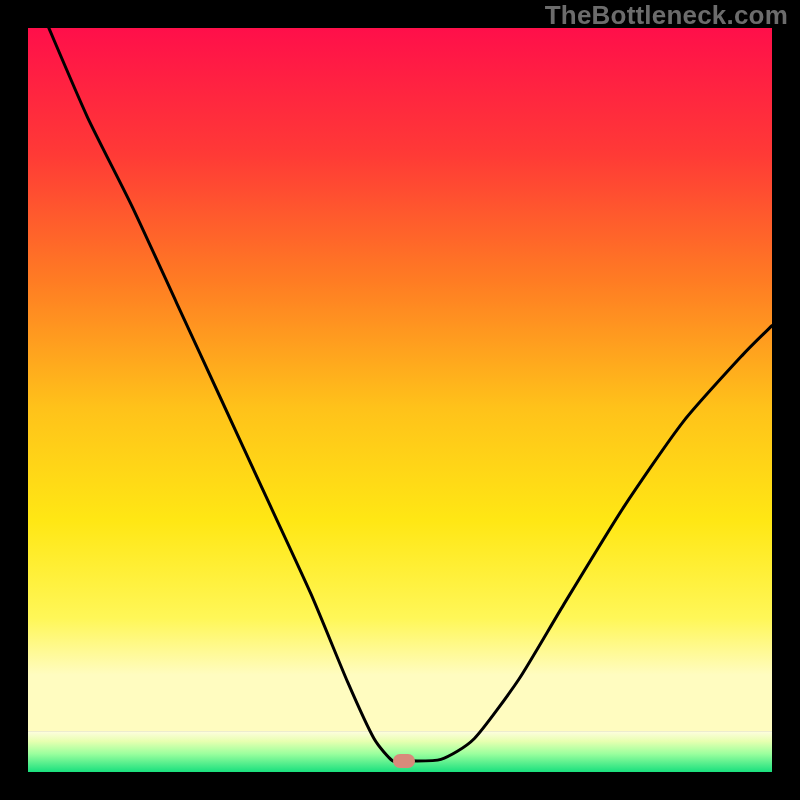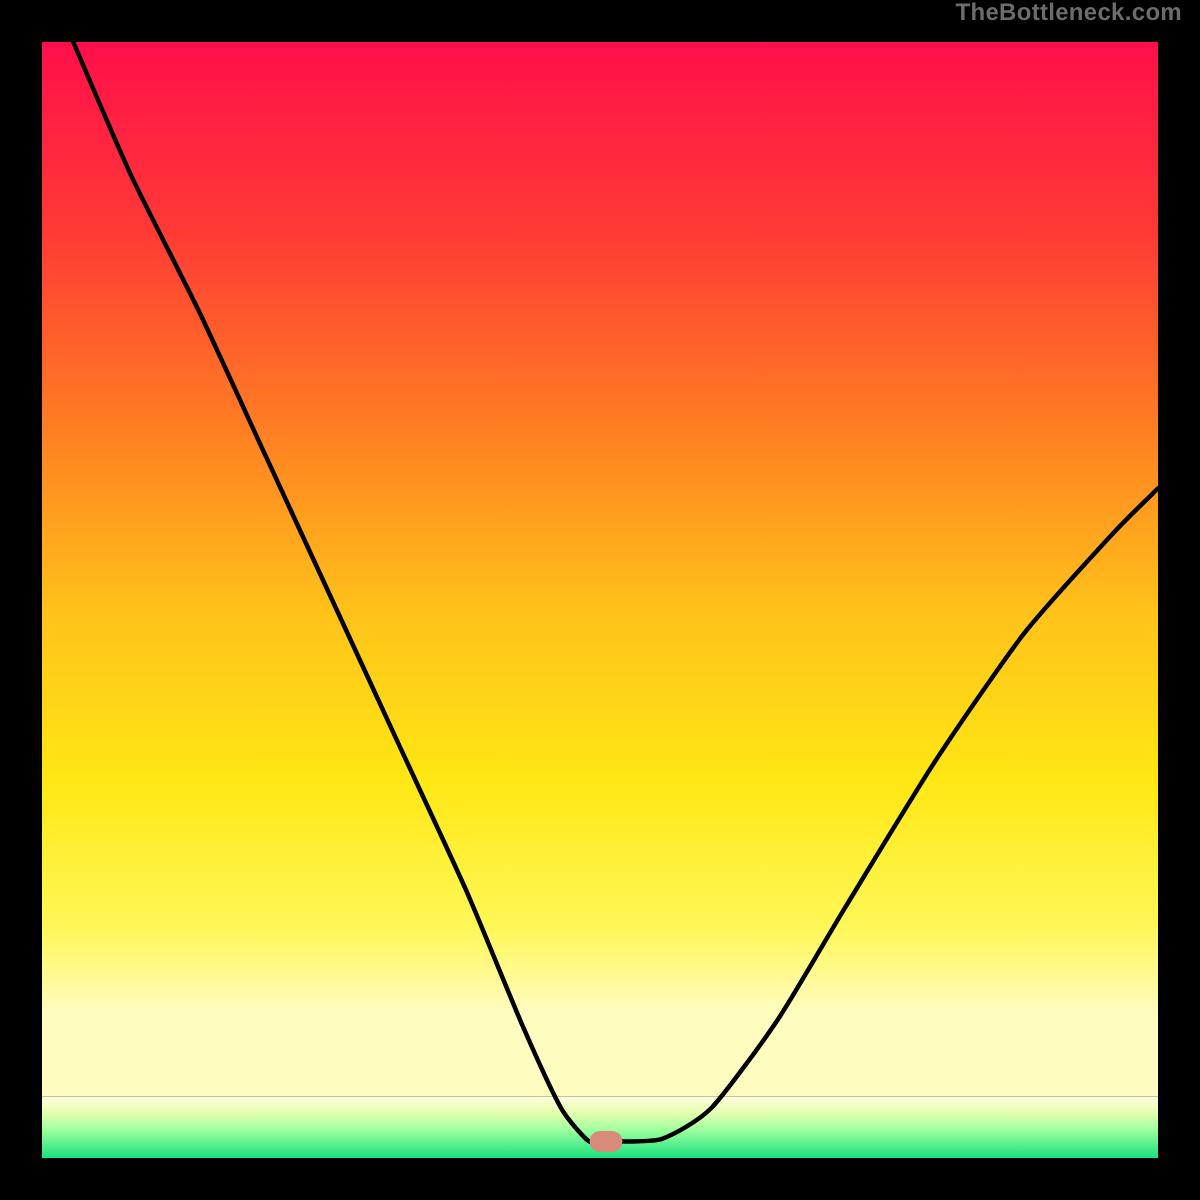--- a/index.html
+++ b/index.html
@@ -15,21 +15,21 @@
     position: relative;
     width: 800px;
     height: 800px;
     background: #000;
   }
   .watermark {
     position: absolute;
     top: 0;
     right: 12px;
     color: #6c6c6c;
-    font-size: 16px;
+    font-size: 26px;
     font-weight: 600;
     letter-spacing: 0.2px;
     z-index: 10;
   }
   .plot {
     position: absolute;
     left: 28px;
     top: 28px;
     width: 744px;
     height: 744px;

